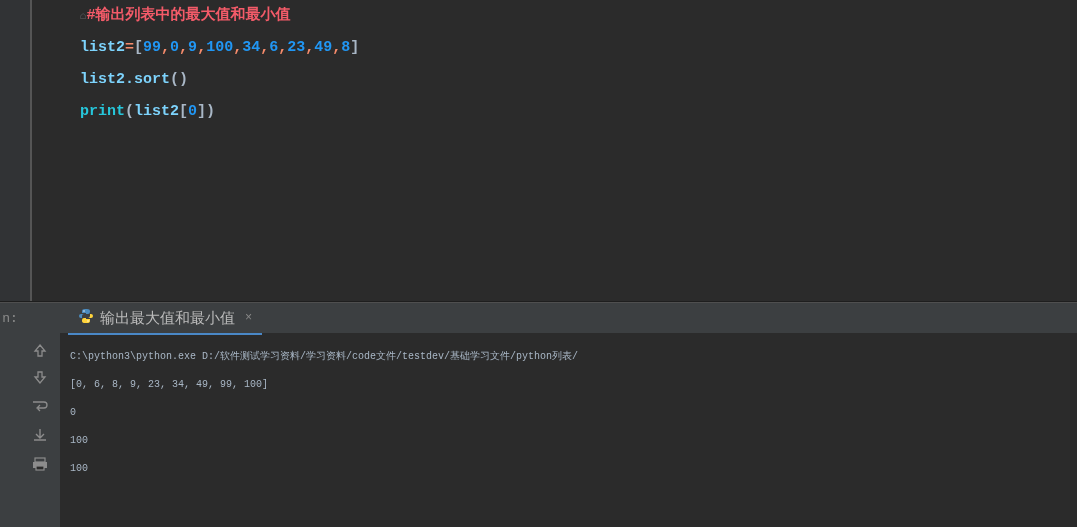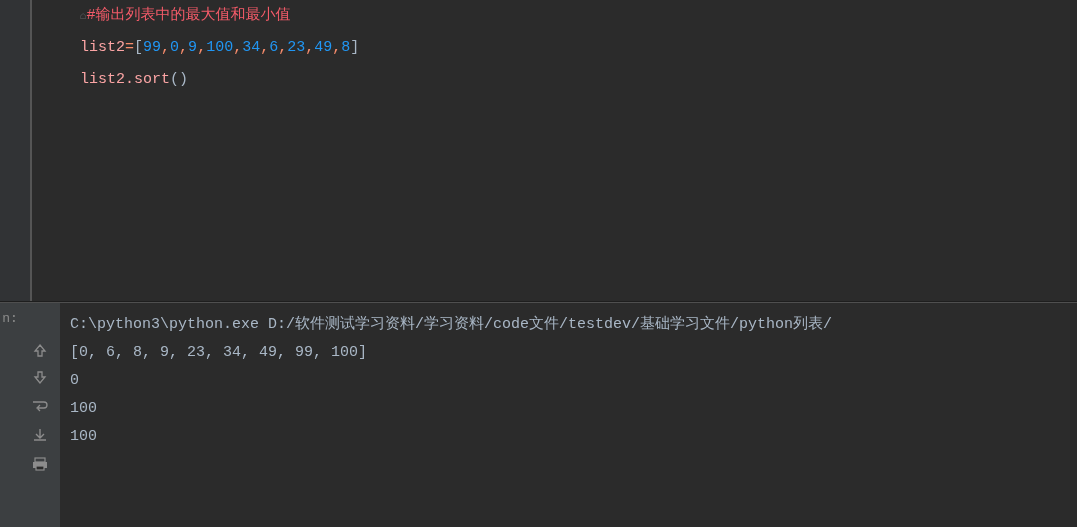--- a/index.html
+++ b/index.html
@@ -33,24 +33,25 @@
     .code-area {
       flex: 1;
       padding: 0 0 0 8px;
       line-height: 32px;
       border-left: 2px solid #555;
       position: relative;
     }
     .code-line {
       white-space: pre;
       height: 32px;
+      font-weight: bold;
     }
     .indent { display: inline-block; width: 40px; }
     .comment { color: #f45b69; }
-    .ident { color: #fca5a5; }
+    .ident { color: #7dd3fc; }
     .func { color: #26c6da; }
     .paren { color: #a9b7c6; }
     .bracket { color: #a9b7c6; }
     .num { color: #2196f3; }
     .op { color: #f78c6c; }
     .typing-mark { color: #606366; font-size: 11px; }
     
     .run-panel {
       height: 225px;
       display: flex;
@@ -100,21 +101,21 @@
       background: #3c3f41;
     }
     .run-tab .close {
       color: #888;
       font-size: 12px;
       margin-left: 4px;
     }
     .console-out {
       flex: 1;
       padding: 8px 10px;
-      font-size: 15px;
+      font-size: 10px;
       line-height: 28px;
       color: #a9b7c6;
     }
     .console-line { white-space: pre; }
     .path { color: #a9b7c6; }
   </style>
 </head>
 <body>
 
 <div class="editor-area">
@@ -125,20 +126,21 @@
     <div>&nbsp;</div>
     <div>&nbsp;</div>
     <div>&nbsp;</div>
     <div>&nbsp;</div>
     <div>&nbsp;</div>
   </div>
   <div class="code-area">
     <div class="code-line"><span class="indent"></span><span class="typing-mark">⌂</span><span class="comment">#输出列表中的最大值和最小值</span></div>
     <div class="code-line"><span class="indent"></span><span class="ident">list2</span><span class="op">=</span><span class="bracket">[</span><span class="num">99</span><span class="op">,</span><span class="num">0</span><span class="op">,</span><span class="num">9</span><span class="op">,</span><span class="num">100</span><span class="op">,</span><span class="num">34</span><span class="op">,</span><span class="num">6</span><span class="op">,</span><span class="num">23</span><span class="op">,</span><span class="num">49</span><span class="op">,</span><span class="num">8</span><span class="bracket">]</span></div>
     <div class="code-line"><span class="indent"></span><span class="ident">list2.sort</span><span class="paren">()</span></div>
+    <div class="code-line"><span class="indent"></span><span class="func">print</span><span class="paren">(</span><span class="ident">list2</span><span class="bracket">[</span><span class="num">0</span><span class="bracket">]</span><span class="paren">)</span></div>
   </div>
 </div>
 
 <div class="run-panel">
   <div class="run-label-col"><span>n:</span></div>
   <div class="run-toolbar">
     <span>
       <svg width="14" height="14" viewBox="0 0 14 14">
           <path d="M7 2 L12 8 L9 8 L9 13 L5 13 L5 8 L2 8 Z" fill="none" stroke="#8c8c8c" stroke-width="1.3"></path>
         </svg>
@@ -160,20 +162,34 @@
     </span>
     <span>
       <svg width="16" height="14" viewBox="0 0 16 14">
           <rect x="3" y="1" width="10" height="4" fill="none" stroke="#8c8c8c" stroke-width="1.2"></rect>
           <rect x="1" y="5" width="14" height="6" fill="#8c8c8c"></rect>
           <rect x="4" y="9" width="8" height="4" fill="#2b2b2b" stroke="#8c8c8c" stroke-width="1.2"></rect>
         </svg>
     </span>
   </div>
   <div class="run-content">
+    <div class="run-tabs">
+      <div class="run-tab">
+        <span>
+          <svg width="16" height="16" viewBox="0 0 16 16">
+              <path d="M7 1 Q4 1 4 3 L4 5 L8 5 L8 6 L3 6 Q1 6 1 8 Q1 10 3 10 L4 10 L4 8 Q4 6 6 6 L10 6 Q12 6 12 4 L12 3 Q12 1 9 1 Z" fill="#4b8bbe"></path>
+              <circle cx="6" cy="3" r="0.7" fill="#fff"></circle>
+              <path d="M9 15 Q12 15 12 13 L12 11 L8 11 L8 10 L13 10 Q15 10 15 8 Q15 6 13 6 L12 6 L12 8 Q12 10 10 10 L6 10 Q4 10 4 12 L4 13 Q4 15 7 15 Z" fill="#ffd43b"></path>
+              <circle cx="10" cy="13" r="0.7" fill="#fff"></circle>
+            </svg>
+        </span>
+        <span>输出最大值和最小值</span>
+        <span class="close">×</span>
+      </div>
+    </div>
     <div class="console-out">
       <div class="console-line path">C:\python3\python.exe D:/软件测试学习资料/学习资料/code文件/testdev/基础学习文件/python列表/</div>
       <div class="console-line">[0, 6, 8, 9, 23, 34, 49, 99, 100]</div>
       <div class="console-line">0</div>
       <div class="console-line">100</div>
       <div class="console-line">100</div>
     </div>
   </div>
 </div>
 

